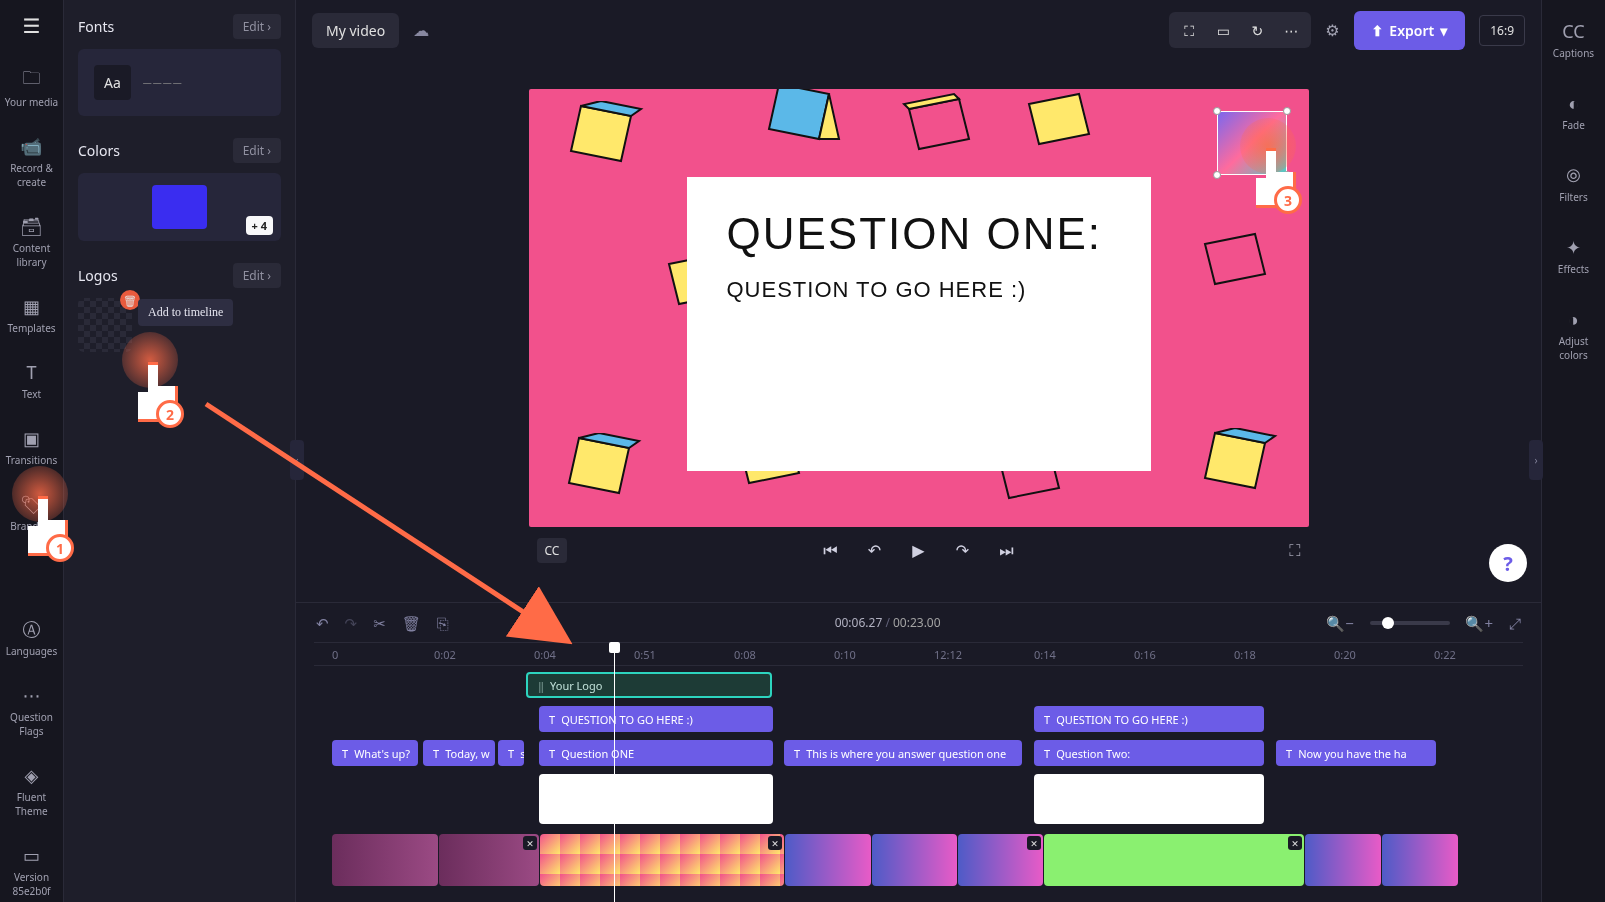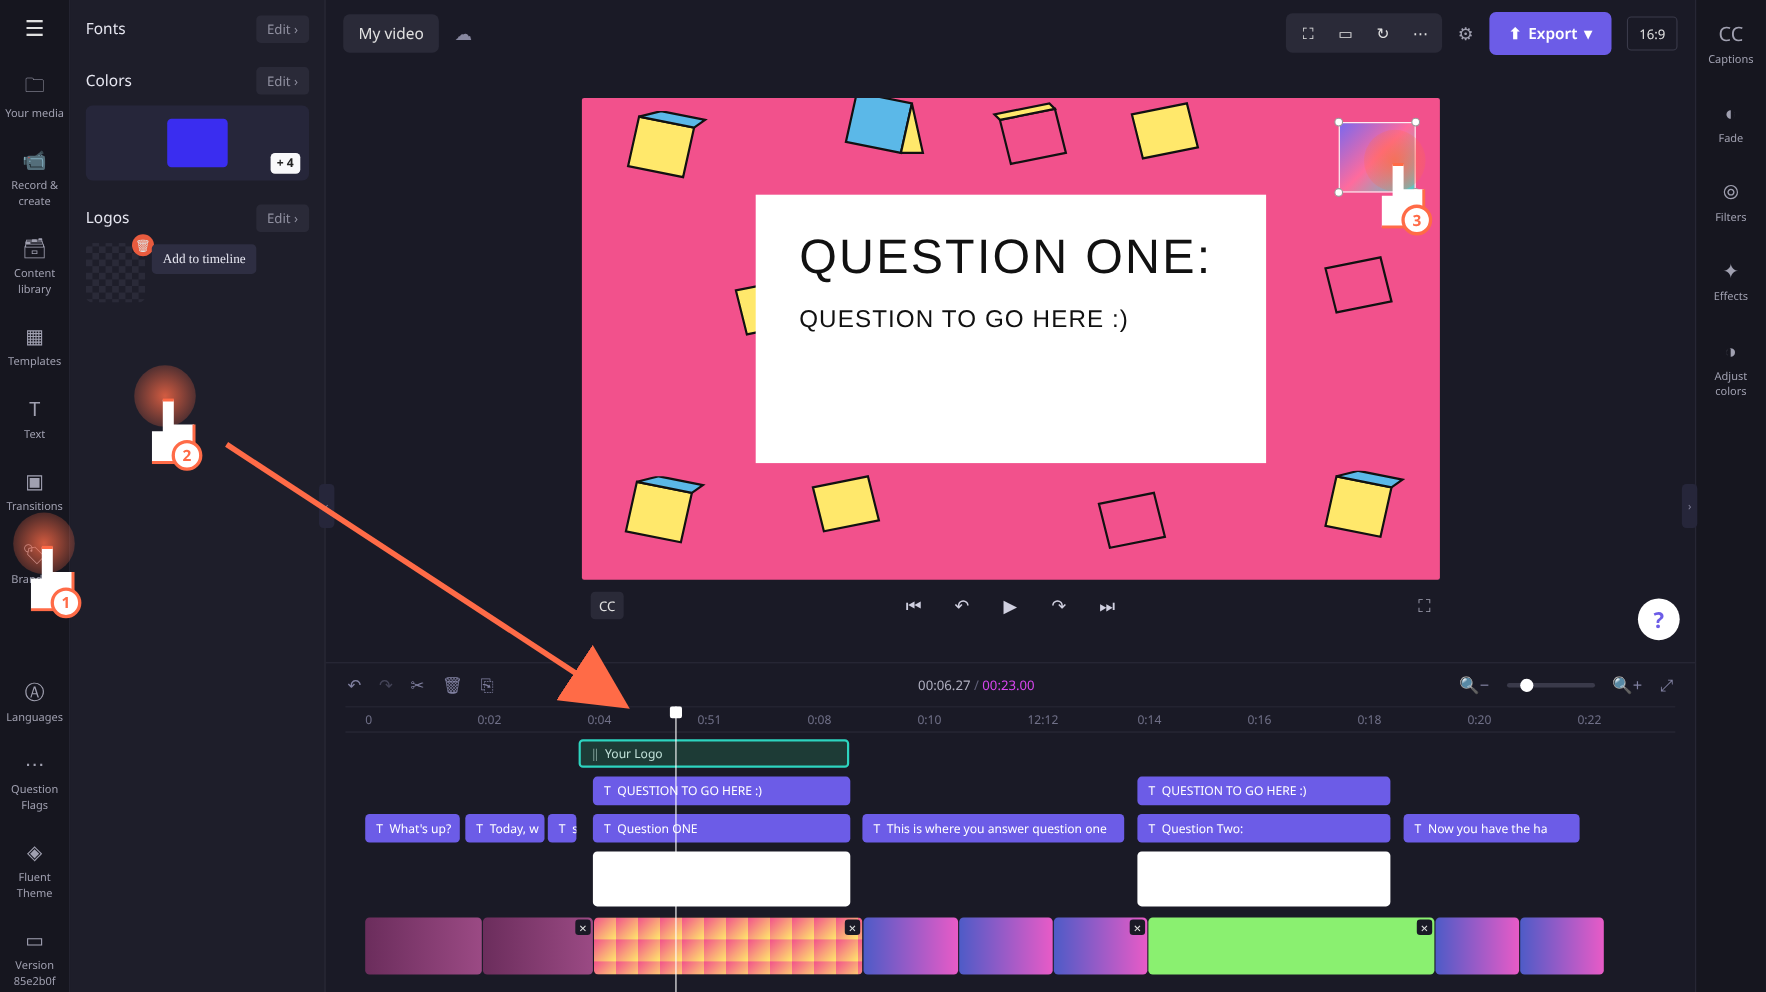--- a/index.html
+++ b/index.html
@@ -38,21 +38,21 @@
 .canvas-tools { display: flex; gap: 6px; background: #2a2a38; padding: 6px; border-radius: 6px; align-items: center; }
 .tool-btn { width: 28px; height: 24px; display: flex; align-items: center; justify-content: center; border-radius: 4px; cursor: pointer; font-size: 14px; }
 .settings-btn { color: #a0a0b0; font-size: 16px; cursor: pointer; }
 .export-btn { background: #6c5ce7; color: #fff; padding: 10px 18px; border-radius: 6px; font-size: 14px; font-weight: 600; cursor: pointer; display: flex; gap: 6px; align-items: center; }
 .aspect { border: 1px solid #3a3a4a; padding: 6px 10px; border-radius: 4px; font-size: 12px; }
 
 
 .stage { flex: 1; display: flex; flex-direction: column; align-items: center; justify-content: center; padding: 0 40px; }
 .canvas { width: 780px; height: 438px; background: #f2518c; border-radius: 2px; position: relative; overflow: hidden; }
 .cube { position: absolute; width: 84px; height: 84px; }
-.whitecard { position: absolute; left: 158px; top: 88px; width: 464px; height: 244px; background: #fff; padding: 32px 40px; }
+.whitecard { position: absolute; left: 158px; top: 88px; width: 464px; height: 294px; background: #fff; padding: 32px 40px; }
 .q1 { font-family: Impact, sans-serif; font-size: 44px; letter-spacing: 2px; color: #111; text-transform: uppercase; }
 .q2 { font-family: Impact, sans-serif; font-size: 22px; letter-spacing: 1px; color: #111; text-transform: uppercase; margin-top: 18px; }
 .sel-logo { position: absolute; top: 22px; right: 22px; width: 70px; height: 64px; background: linear-gradient(135deg,#7b68ee,#ff6b9d,#4ecdc4); border: 1px solid #fff; }
 .sel-handle { position: absolute; width: 8px; height: 8px; background: #fff; border: 1px solid #999; border-radius: 50%; }
 
 
 .player { padding: 12px 0; display: flex; align-items: center; justify-content: center; gap: 22px; width: 780px; position: relative; }
 .cc-btn { position: absolute; left: 8px; background: #2a2a38; padding: 4px 8px; border-radius: 4px; font-size: 12px; }
 .pctl { width: 22px; font-size: 16px; color: #d0d0e0; cursor: pointer; text-align: center; }
 .fs-btn { position: absolute; right: 8px; font-size: 16px; color: #a0a0b0; }
@@ -149,20 +149,24 @@
         <span>Version 85e2b0f</span>
       </div>
   </div>
 
   <div class="panel">
     <div class="panel-section">
       <div class="panel-head">
         <span class="panel-title">Fonts</span>
         <span class="panel-edit">Edit  ›</span>
       </div>
+      <div class="font-card">
+        <span class="font-aa">Aa</span>
+        <span style="font-size:9px;color:#888;letter-spacing:1px;">————</span>
+      </div>
     </div>
     <div class="panel-section">
       <div class="panel-head">
         <span class="panel-title">Colors</span>
         <span class="panel-edit">Edit  ›</span>
       </div>
       <div class="color-card">
         <div style="flex:1"></div>
         <div class="color-block"></div>
         <div style="flex:1"></div>
@@ -267,21 +271,21 @@
 
     <div class="tl-tools">
       <span class="tl-tool">↶</span>
       <span class="tl-tool" style="opacity:.4">↷</span>
       <span class="tl-tool">✂</span>
       <span class="tl-tool">🗑</span>
       <span class="tl-tool">⎘</span>
       <div class="tl-time">
         <span>00:06.27</span>
         <span style="color:#606078"> / </span>
-        <span style="color:#d946ef">00:23.00</span>
+        <span style="color:#a3a3a3">00:23.00</span>
       </div>
       <span class="tl-tool">🔍−</span>
       <div class="zoom-slider">
           <div class="zoom-knob"></div>
         </div>
       <span class="tl-tool">🔍+</span>
       <span class="tl-tool">⤢</span>
     </div>
 
     <div class="timeline">

